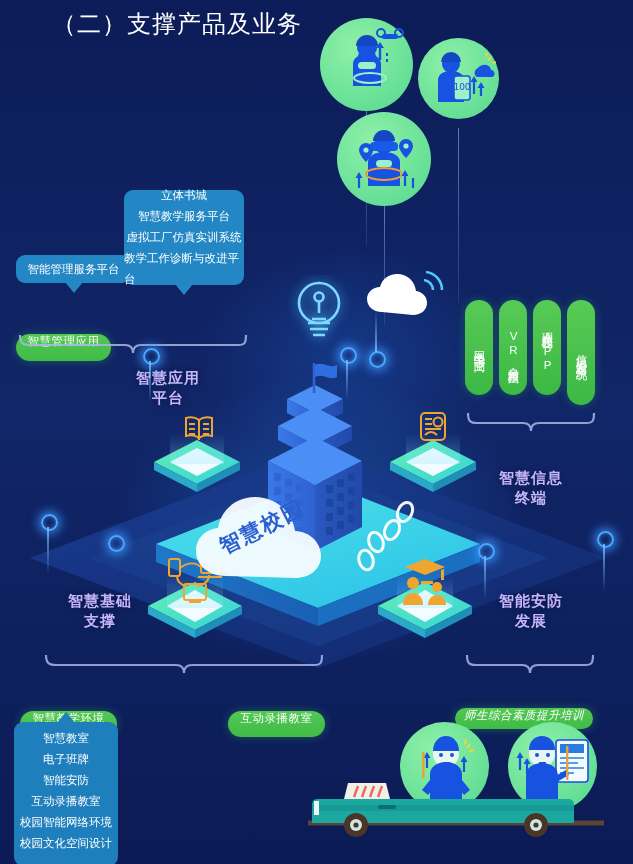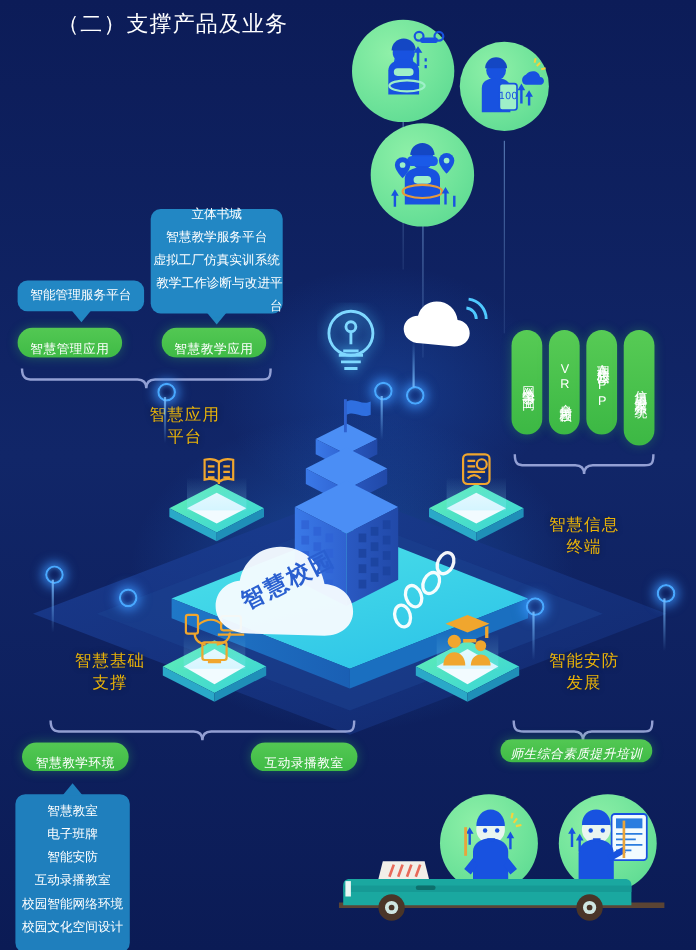--- a/index.html
+++ b/index.html
@@ -10,50 +10,51 @@
     position:relative;
   }
   #stage{position:absolute;inset:0;overflow:hidden;}
   .abs{position:absolute;}
   .bg-grad2{
     position:absolute;inset:0;
     background:linear-gradient(180deg,#0c1c58 0%,#112668 48%,#0b1b55 100%);
   }
   
   .title{
-    left:52px;top:8px;color:#ffffff;font-size:20px;letter-spacing:1px;
+    left:52px;top:8px;color:#ffffff;font-size:24px;letter-spacing:1px;
     font-weight:400;
   }
   
   .pill{
     background:linear-gradient(180deg,#53c853 0%,#3fbb46 100%);
-    border-radius:999px;color:#fff;display:flex;align-items:flex-end;
+    border-radius:999px;color:#fff;display:flex;align-items:flex-start;
     justify-content:center;font-size:11.5px;letter-spacing:.5px;
     box-shadow:0 0 10px rgba(60,200,90,.35);
+    margin-top:36px;
   }
   .pill-v{
     background:linear-gradient(180deg,#57cb55 0%,#3cb844 100%);
     border-radius:999px;color:#fff;display:flex;align-items:center;
     justify-content:center;font-size:11.5px;letter-spacing:2px;
     writing-mode:vertical-rl;text-orientation:upright;
     box-shadow:0 0 10px rgba(60,200,90,.3);
   }
   .callout{
     background:#2287c4;border-radius:9px;color:#fff;
     display:flex;flex-direction:column;align-items:center;justify-content:center;
     font-size:11.5px;line-height:21px;
   }
   .callout:after{
     content:"";position:absolute;left:50%;transform:translateX(-50%);
     bottom:-10px;width:0;height:0;
     border-left:9px solid transparent;border-right:9px solid transparent;
     border-top:11px solid #2287c4;
   }
   .sect-label{
-    color:#eab308;font-size:15px;font-weight:400;text-align:center;
+    color:#c4b5fd;font-size:15px;font-weight:700;text-align:center;
     line-height:20px;letter-spacing:1px;
     text-shadow:0 0 6px rgba(0,0,0,.4);
   }
   .brace{stroke:#aab6e8;stroke-width:2.2;fill:none;opacity:.85;}
   
   .dot{
     width:13px;height:13px;border-radius:50%;
     border:2.4px solid #49a8ff;
     box-shadow:0 0 10px 3px rgba(60,150,255,.75),inset 0 0 5px rgba(80,170,255,.6);
     background:transparent;
@@ -178,32 +179,29 @@
       </g>
       <path d="M22 60l3.5 6h-7z" fill="#1852e0"></path>
       <path d="M68 58l3.5 6h-7z" fill="#1852e0"></path>
     </svg>
   </div>
 
   <div class="abs callout" style="left:16px;top:255px;width:115px;height:28px;">
     <span>智能管理服务平台</span>
   </div>
 
-  <div class="abs callout" style="left:137px;top:190px;width:120px;height:95px;text-align:right;">
+  <div class="abs callout" style="left:124px;top:190px;width:120px;height:95px;">
     <span>立体书城</span>
     <span>智慧教学服务平台</span>
     <span>虚拟工厂仿真实训系统</span>
     <span>教学工作诊断与改进平台</span>
   </div>
 
   <div class="abs pill" style="left:16px;top:298px;width:95px;height:27px;">
     <span>智慧管理应用</span>
-  </div>
-  <div class="abs pill" style="left:147px;top:298px;width:95px;height:27px;">
-    <span>智慧教学应用</span>
   </div>
 
   <svg class="abs" style="left:18px;top:333px;" width="230" height="22" viewBox="0 0 230 22">
     <path class="brace" d="M2 2c0 9 4 10 10 10h95c5 0 8 2 8 8 0-6 3-8 8-8h97c6 0 8-1 8-10"></path>
   </svg>
   <div class="abs sect-label" style="left:88px;top:368px;width:160px;">
     <div>智慧应用</div>
     <div>平台</div>
   </div>
 

